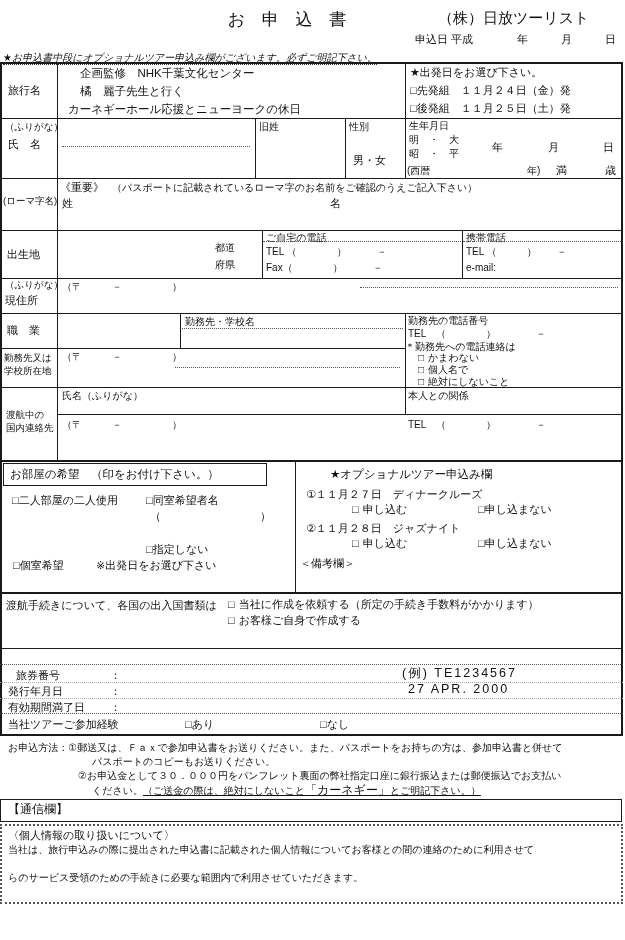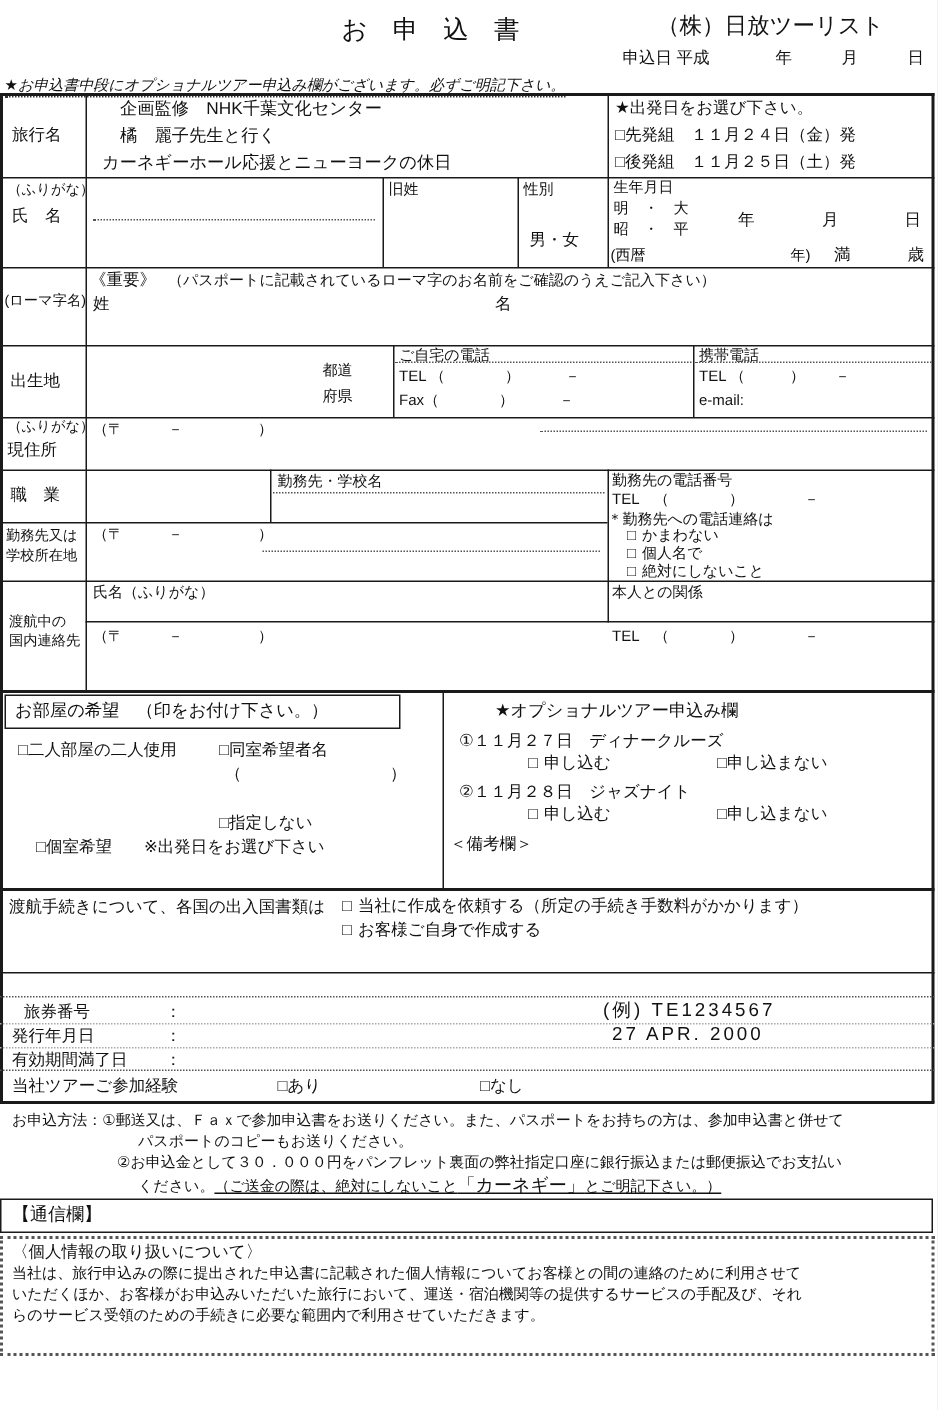--- a/index.html
+++ b/index.html
@@ -126,21 +126,21 @@
   <div class="t s10" style="left:408px;top:390px">本人との関係</div>
   <div class="t s10" style="left:62px;top:419px">（〒　　　－　　　　　）</div>
   <div class="t s10" style="left:408px;top:419px">TEL　（　　　　）　　　　－</div>
 
   <div class="box" style="left:3px;top:463px;width:262px;height:21px"></div>
   <div class="t s115" style="left:10px;top:468px">お部屋の希望　（印をお付け下さい。）</div>
   <div class="t s11" style="left:12px;top:494px"><span>□</span><span>二人部屋の二人使用</span></div>
   <div class="t s11" style="left:146px;top:494px"><span>□</span><span>同室希望者名</span></div>
   <div class="t s11" style="left:150px;top:510px">（　　　　　　　　　）</div>
   <div class="t s11" style="left:146px;top:543px"><span>□</span><span>指定しない</span></div>
-  <div class="t s11" style="left:24px;top:559px"><span>□</span><span>個室希望</span></div>
+  <div class="t s11" style="left:13px;top:559px"><span>□</span><span>個室希望</span></div>
   <div class="t s11" style="left:96px;top:559px">※出発日をお選び下さい</div>
 
   <div class="t s115 b" style="left:330px;top:468px">★オプショナルツアー申込み欄</div>
   <div class="t s11" style="left:306px;top:488px">①１１月２７日　ディナークルーズ</div>
   <div class="t s11" style="left:352px;top:503px"><span>□</span><span class="g4">申し込む</span></div>
   <div class="t s11" style="left:478px;top:503px"><span>□</span><span>申し込まない</span></div>
   <div class="t s11" style="left:306px;top:522px">②１１月２８日　ジャズナイト</div>
   <div class="t s11" style="left:352px;top:537px"><span>□</span><span class="g4">申し込む</span></div>
   <div class="t s11" style="left:478px;top:537px"><span>□</span><span>申し込まない</span></div>
   <div class="t s11" style="left:300px;top:557px">＜備考欄＞</div>
@@ -169,16 +169,15 @@
   <div class="t s10" style="left:92px;top:756px">パスポートのコピーもお送りください。</div>
   <div class="t s10" style="left:78px;top:770px">②お申込金として３０．０００円をパンフレット裏面の弊社指定口座に銀行振込または郵便振込でお支払い</div>
   <div class="t s10" style="left:92px;top:784px"><span>ください。</span><span class="u">（ご送金の際は、絶対にしないこと</span><span class="u b s12">「カーネギー」</span><span class="u">とご明記下さい。）</span></div>
 
   <div class="box" style="left:0px;top:799px;width:620px;height:21px;border-width:1.5px"></div>
   <div class="t s12" style="left:8px;top:803px">【通信欄】</div>
 
   <div class="box" style="left:0px;top:824px;width:619px;height:76px;border:2px dotted #555"></div>
   <div class="t s11 b" style="left:8px;top:829px">〈個人情報の取り扱いについて〉</div>
   <div class="t s10" style="left:8px;top:844px">当社は、旅行申込みの際に提出された申込書に記載された個人情報についてお客様との間の連絡のために利用させて</div>
-  <div class="t s10" style="left:8px;top:858px">いただくほか、お客様がお申込みいただいた旅行において、運送・宿泊機関等の提供するサービスの手配及び、それ</div>
   <div class="t s10" style="left:8px;top:872px">らのサービス受領のための手続きに必要な範囲内で利用させていただきます。</div>
 
 </div>
 
 </body></html>

